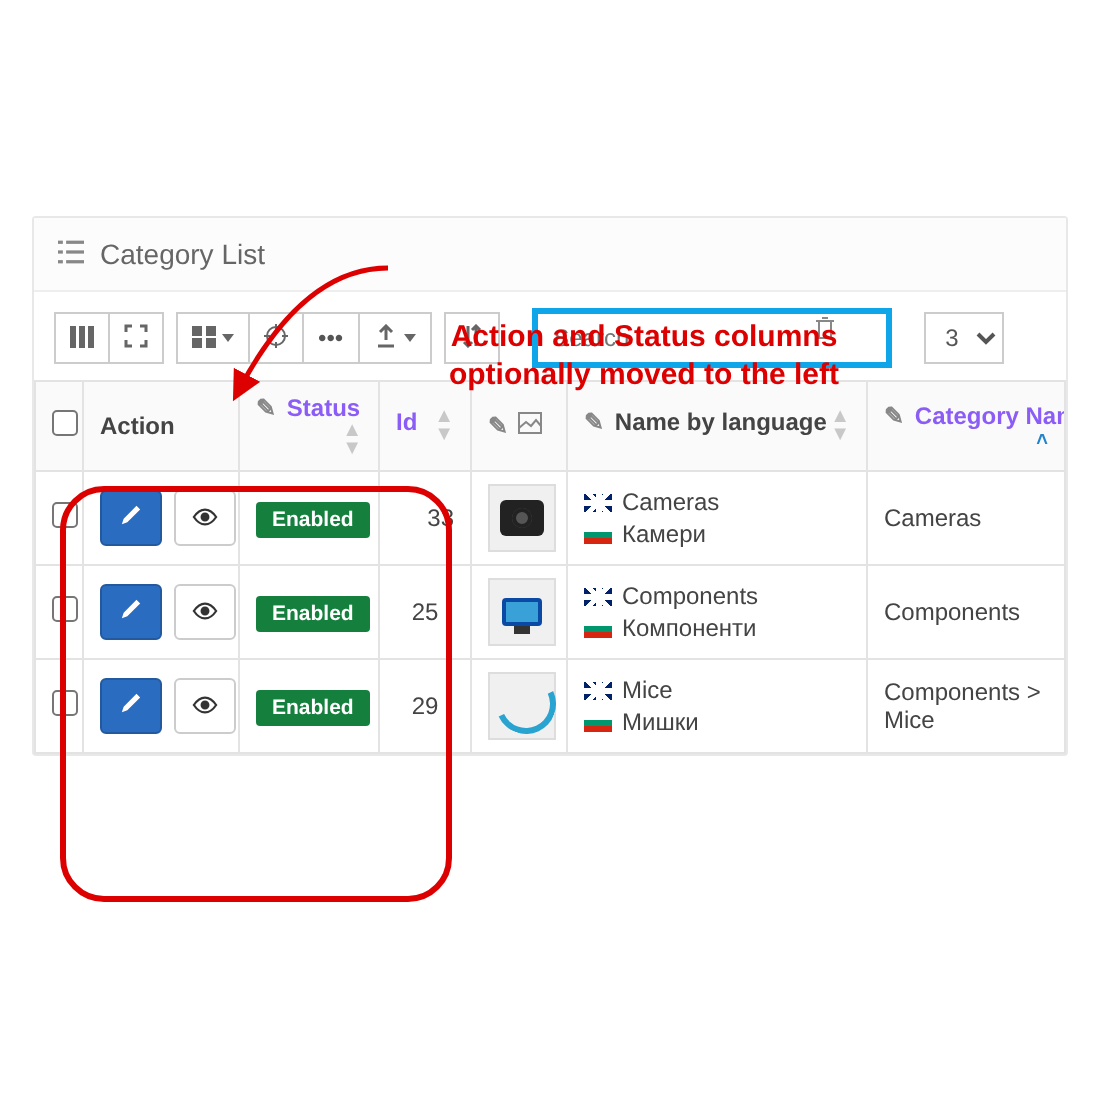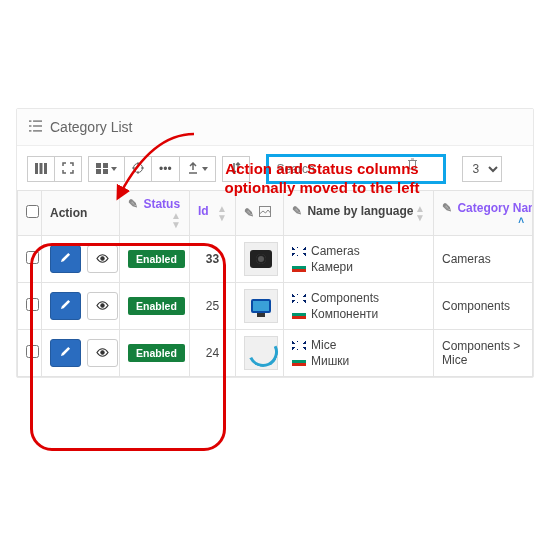--- a/index.html
+++ b/index.html
@@ -317,21 +317,21 @@
               </button>
               <button class="btn-view">
                 <span><svg width="13" height="9" viewBox="0 0 14 9" fill="none" stroke="#333" stroke-width="1.2">
                     <path d="M1 4.5C2.8 1.8 4.8 0.5 7 0.5s4.2 1.3 6 4c-1.8 2.7-3.8 4-6 4S2.8 7.2 1 4.5z"></path>
                     <circle cx="7" cy="4.5" r="1.8" fill="#333"></circle>
                   </svg></span>
               </button>
             </div>
           </td>
           <td><span class="badge-enabled">Enabled</span></td>
-          <td style="text-align:center;font-weight:bold;">33</td>
+          <td style="text-align:right;">33</td>
           <td><div class="thumb">
               <div class="ico-camera"></div>
             </div></td>
           <td>
             <div class="names">
               <div class="row">
                 <span class="flag flag-gb"></span>
                 <span>Cameras</span>
               </div>
               <div class="row">
@@ -389,21 +389,21 @@
               </button>
               <button class="btn-view">
                 <span><svg width="13" height="9" viewBox="0 0 14 9" fill="none" stroke="#333" stroke-width="1.2">
                     <path d="M1 4.5C2.8 1.8 4.8 0.5 7 0.5s4.2 1.3 6 4c-1.8 2.7-3.8 4-6 4S2.8 7.2 1 4.5z"></path>
                     <circle cx="7" cy="4.5" r="1.8" fill="#333"></circle>
                   </svg></span>
               </button>
             </div>
           </td>
           <td><span class="badge-enabled">Enabled</span></td>
-          <td style="text-align:center;">24</td>
+          <td style="text-align:center;">29</td>
           <td><div class="thumb">
               <div class="ico-swoosh"></div>
             </div></td>
           <td>
             <div class="names">
               <div class="row">
                 <span class="flag flag-gb"></span>
                 <span>Mice</span>
               </div>
               <div class="row">

